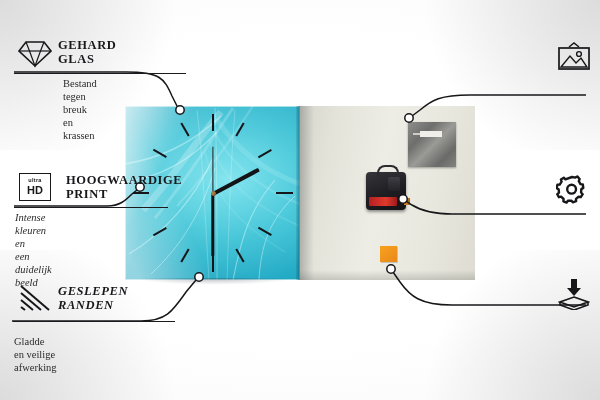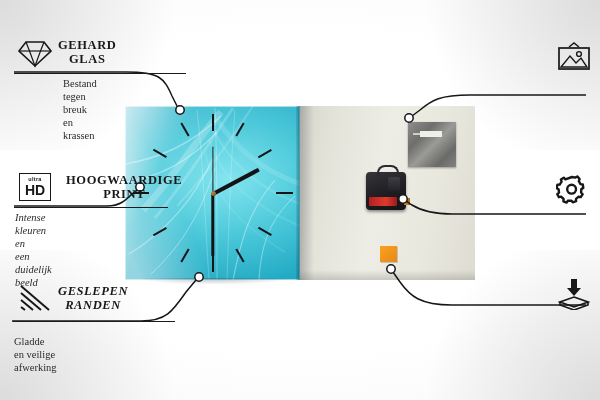--- a/index.html
+++ b/index.html
@@ -69,33 +69,33 @@
     background:linear-gradient(90deg,#d88c26,#a9641a);}
   .mech-line{position:absolute;left:22px;top:5px;width:12px;height:14px;
     background:linear-gradient(180deg,#3e3e44,#222227);border-radius:2px;}
   .spacer{position:absolute;left:80px;top:140px;width:17px;height:16px;
     background:linear-gradient(145deg,#f8a21e,#e8881a);box-shadow:1px 1px 0 rgba(120,120,110,.35);}
 
   
   .callout{position:absolute;}
   .callout .icon{position:absolute;width:32px;height:30px;color:#17171a;}
   .callout .title{position:absolute;font-weight:bold;letter-spacing:.6px;
-    font-size:12.5px;line-height:14px;color:#18181b;white-space:pre-line;text-align:center;}
+    font-size:12.5px;line-height:14px;color:#18181b;white-space:pre-line;}
   .callout .rule{position:absolute;height:0;border-top:1.6px solid #1b1b1e;}
   .callout .caption{position:absolute;font-size:10.5px;line-height:13px;color:#2b2b2e;white-space:pre-line;}
 
   svg.lead{position:absolute;left:0;top:0;width:600px;height:400px;pointer-events:none;overflow:visible;}
   svg.lead path{fill:none;stroke:#17171a;stroke-width:1.5;}
   svg.lead circle{fill:#ffffff;stroke:#17171a;stroke-width:1.5;}
 
   .icon svg{display:block;}
   .hd-box{width:30px;height:26px;border:1.8px solid #17171a;display:flex;flex-direction:column;
     align-items:center;justify-content:center;line-height:1;}
   .hd-box .ultra{font-size:5.5px;font-weight:bold;letter-spacing:.3px;font-family:"Liberation Sans",sans-serif;}
-  .hd-box .hd{font-size:14px;font-weight:bold;font-family:"Liberation Sans",sans-serif;margin-top:1px;}
+  .hd-box .hd{font-size:11px;font-weight:bold;font-family:"Liberation Sans",sans-serif;margin-top:1px;}
 </style>
 </head>
 <body>
 
 <div id="stage">
 
   <div class="bg-vignette"></div>
   <div class="bg-corner tl"></div>
   <div class="bg-corner tr"></div>
   <div class="bg-corner bl"></div>

